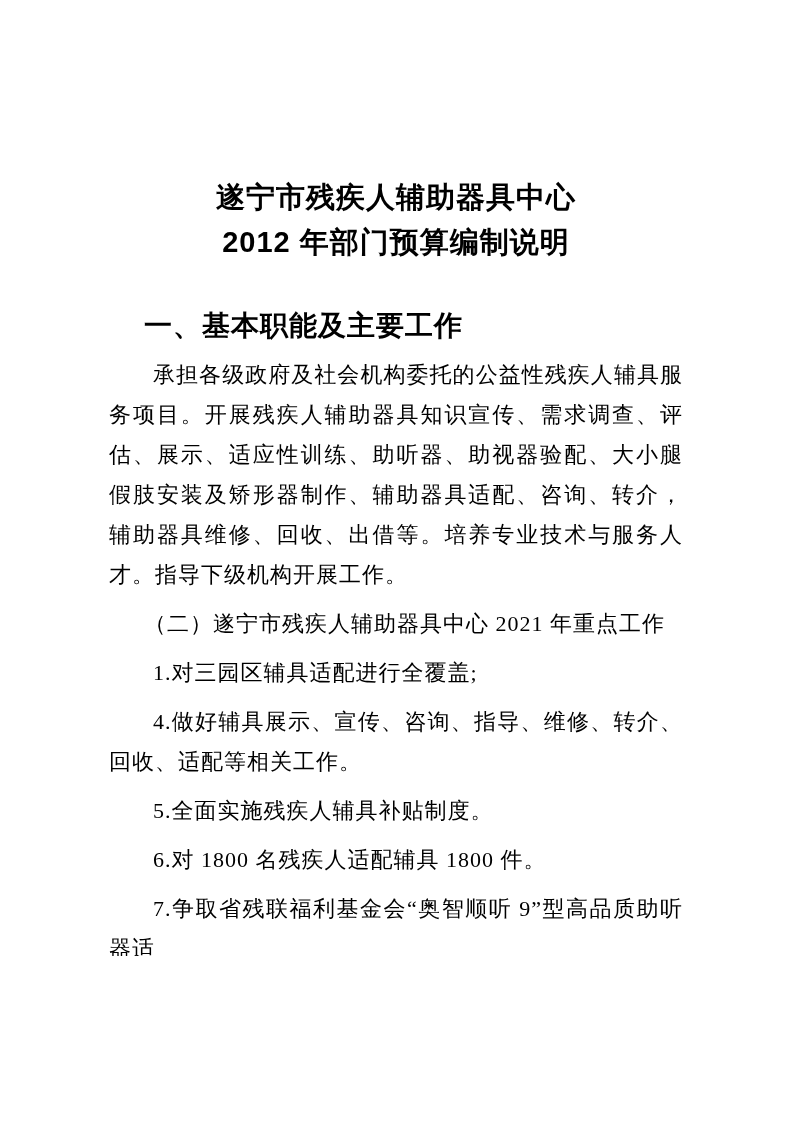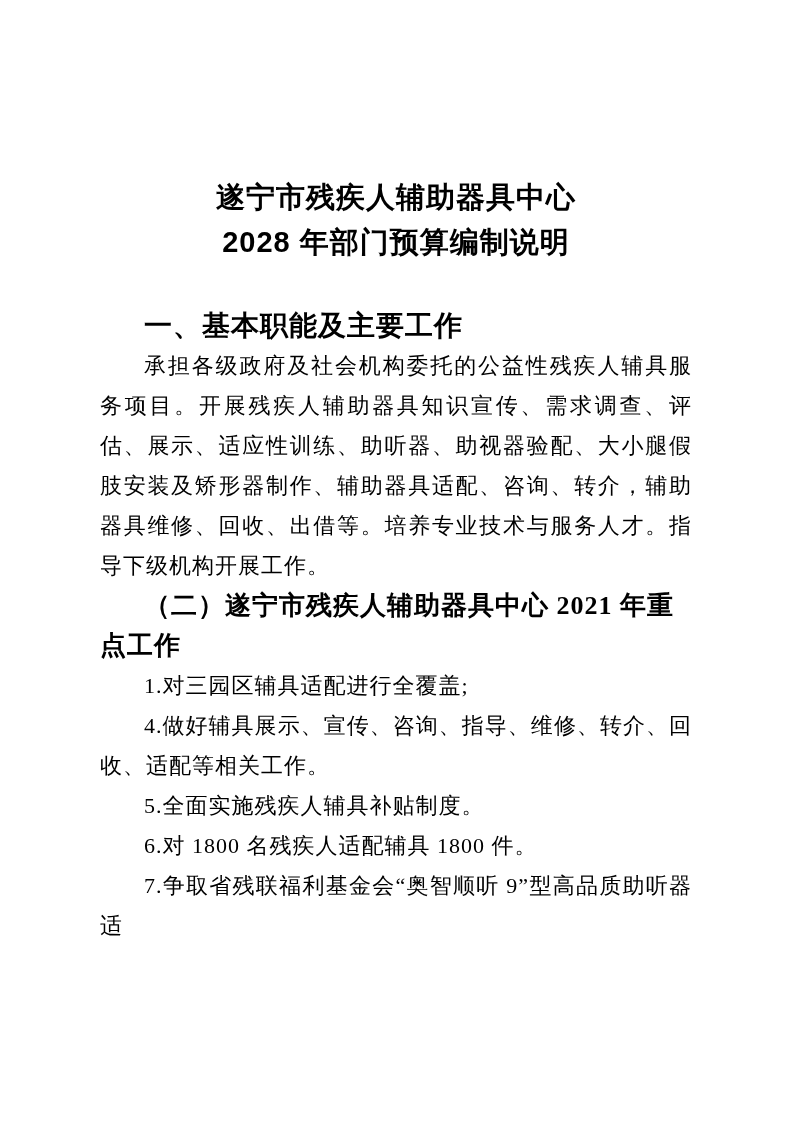--- a/index.html
+++ b/index.html
@@ -41,28 +41,28 @@
     letter-spacing: 1px;
   }
   .h-sub1 {
     font-weight: bold;
     font-size: 22px;
     line-height: 40px;
     text-indent: 28px;
     letter-spacing: 1px;
   }
   .h-sub2 {
-    font-weight: bold;
-    font-size: 26px;
+    font-weight: normal;
+    font-size: 22px;
     line-height: 40px;
     text-indent: 44px;
     letter-spacing: 1px;
   }
   .body-para, .list-item {
-    margin: 0;
+    margin: 9px;
     font-size: 22px;
     line-height: 40px;
     text-indent: 44px;
     text-align: justify;
     text-align-last: left;
     letter-spacing: 1px;
   }
   .page-number {
     position: absolute;
     right: 101px;
@@ -73,21 +73,21 @@
   }
 </style>
 </head>
 <body>
 
 <div class="page">
   <div class="content">
 
     <div class="doc-title">
       <div>遂宁市残疾人辅助器具中心</div>
-      <div>2028 年部门预算编制说明</div>
+      <div>2012 年部门预算编制说明</div>
     </div>
 
     <div class="h-main">一、基本职能及主要工作</div>
 
 
     <p class="body-para">承担各级政府及社会机构委托的公益性残疾人辅具服务项目。开展残疾人辅助器具知识宣传、需求调查、评估、展示、适应性训练、助听器、助视器验配、大小腿假肢安装及矫形器制作、辅助器具适配、咨询、转介，辅助器具维修、回收、出借等。培养专业技术与服务人才。指导下级机构开展工作。</p>
 
     <div class="h-sub2">（二）遂宁市残疾人辅助器具中心 2021 年重点工作</div>
 
     <p class="list-item">1.对三园区辅具适配进行全覆盖;</p>

